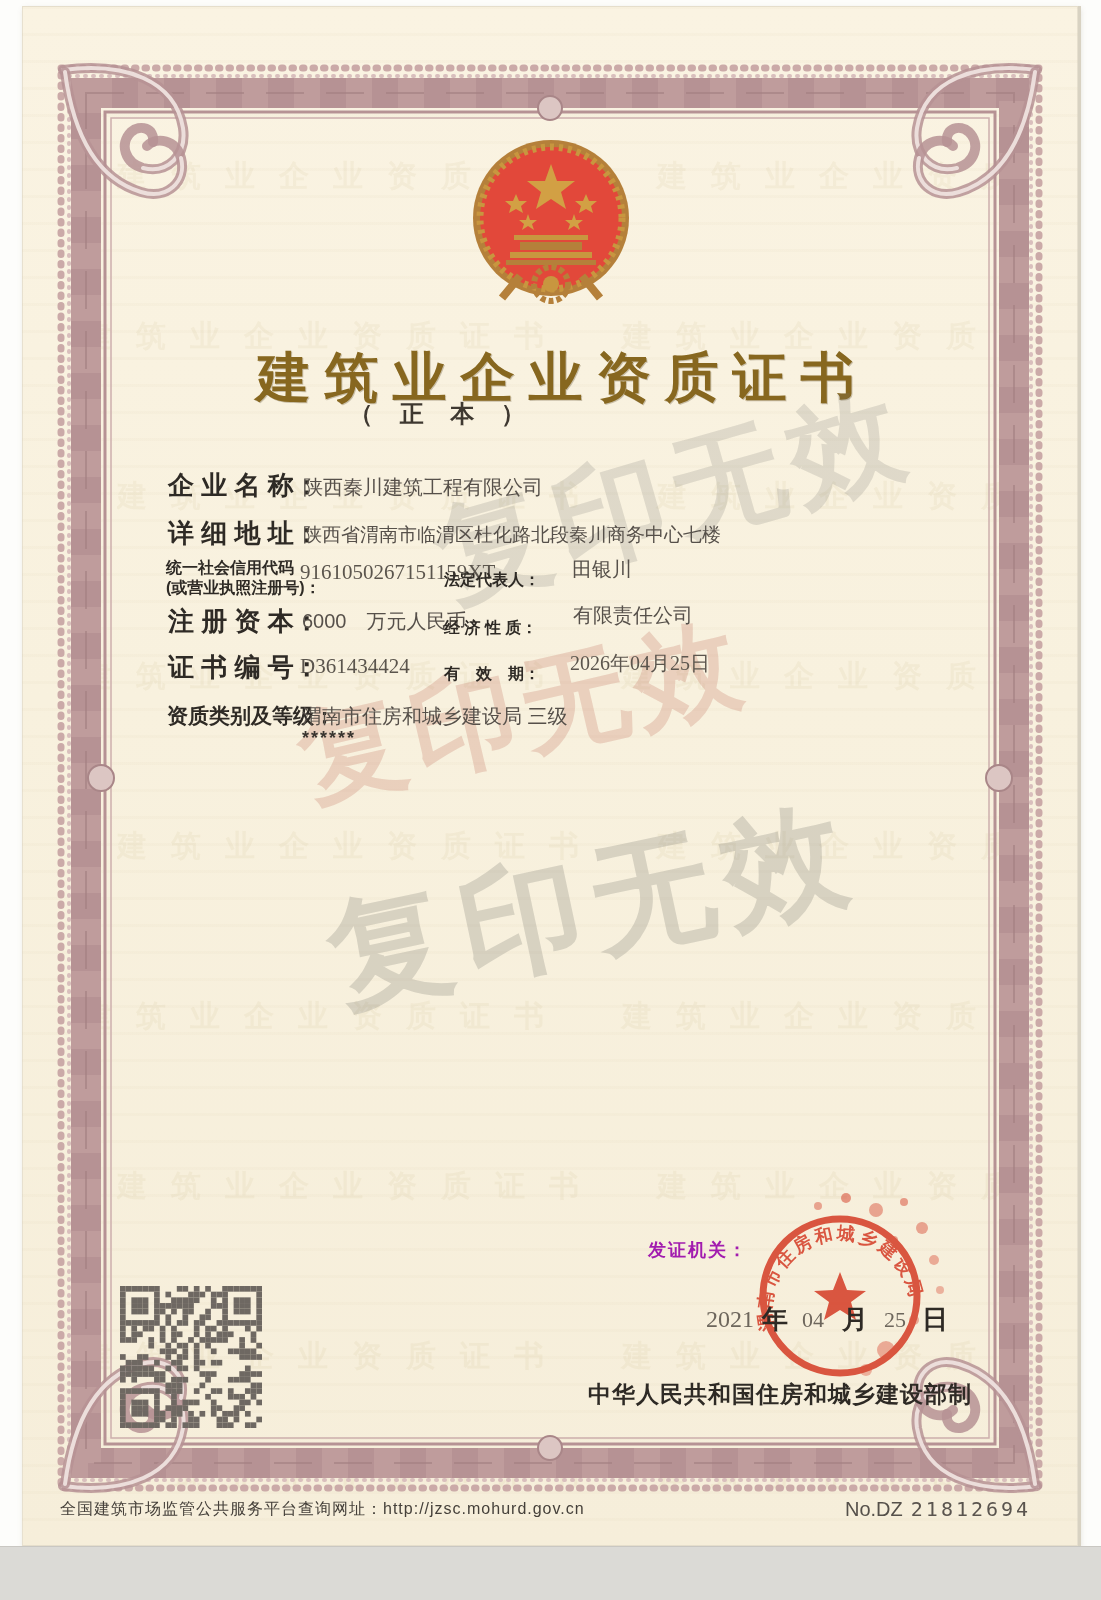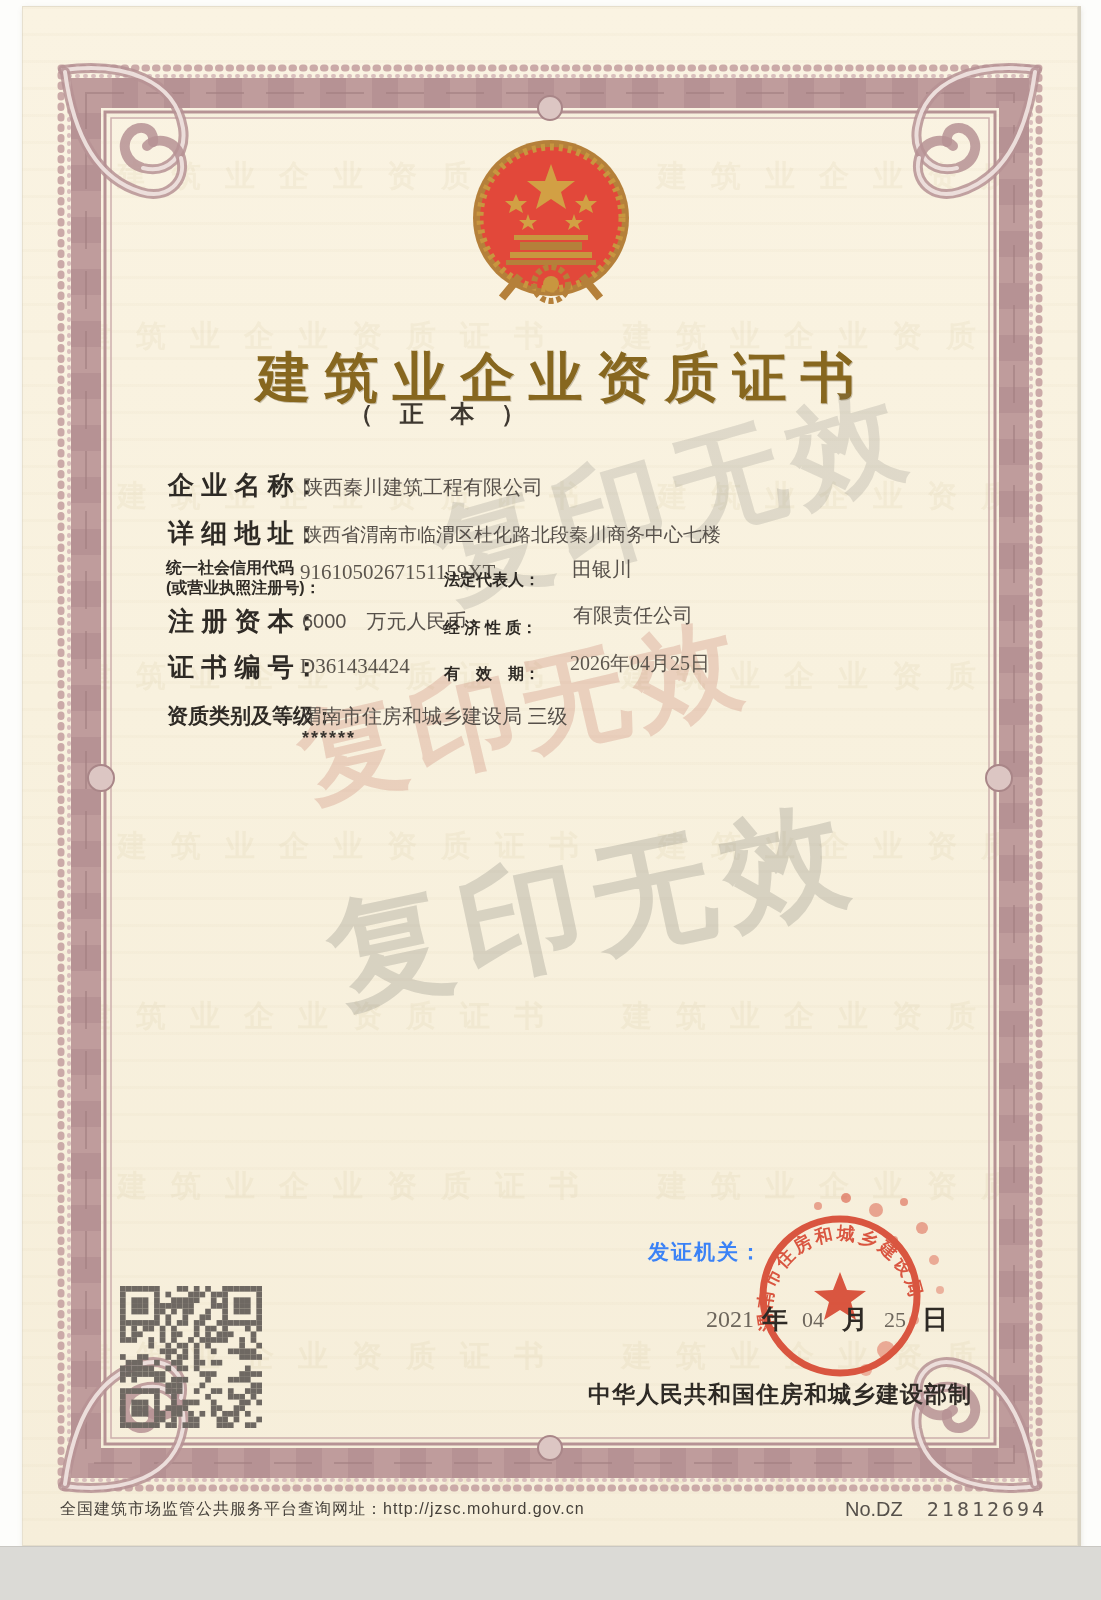--- a/index.html
+++ b/index.html
@@ -37,33 +37,33 @@
          font-size:24px;font-weight:bold;letter-spacing:10px;color:#3e3830;}
 
   .lbl{position:absolute;font-weight:bold;color:#2e2a25;font-size:26px;white-space:nowrap;}
   .lbl-sm{position:absolute;font-weight:bold;color:#2e2a25;font-size:16px;line-height:20px;white-space:nowrap;}
   .val{position:absolute;color:#56504a;font-size:20px;white-space:nowrap;}
   .val-num{position:absolute;color:#5b554d;font-size:21px;white-space:nowrap;
            font-family:"Liberation Serif",serif;}
   .lbl2{font-size:16px;margin-top:12px;}
   .stars{position:absolute;font-weight:bold;font-size:18px;letter-spacing:2px;color:#3a3631;}
 
-  .issuer-lbl{position:absolute;left:648px;top:1238px;font-size:21px;font-weight:bold;color:#3b82f6;letter-spacing:2px;}
+  .issuer-lbl{position:absolute;left:648px;top:1238px;font-size:18px;font-weight:bold;color:#a21caf;letter-spacing:2px;}
   .stamp{position:absolute;left:726px;top:1180px;}
   .date-part{position:absolute;white-space:nowrap;}
   .d-num{font-family:"Liberation Serif",serif;color:#6d665c;font-size:24px;}
   .d-char{font-size:26px;font-weight:bold;color:#2e2a25;}
   .made-by{position:absolute;left:580px;top:1340px;width:400px;text-align:center;
            font-size:23px;font-weight:bold;color:#2e2a25;letter-spacing:1px;margin-top:39px;}
 
   .qr{position:absolute;left:120px;top:1286px;}
 
   .footer-url{position:absolute;left:60px;top:1499px;font-size:16px;color:#45403a;letter-spacing:1px;}
   .serial{position:absolute;left:845px;top:1497px;font-size:20px;color:#55504a;white-space:nowrap;}
-  .serial .num{font-family:"DejaVu Sans Mono",monospace;letter-spacing:3px;margin-left:24px;color:#5a544e;}
+  .serial .num{font-family:"DejaVu Sans Mono",monospace;letter-spacing:3px;margin-left:8px;color:#5a544e;}
 </style>
 </head>
 <body>
 
 <div id="page">
   <div class="paper">
     <div class="paper-streaks"></div>
 
     <div class="ghost" style="top:150px">建筑业企业资质证书　建筑业企业资质证书　建筑业企业资质证书</div>
     <div class="ghost" style="top:310px;left:60px">建筑业企业资质证书　建筑业企业资质证书　建筑业企业资质证书</div>

